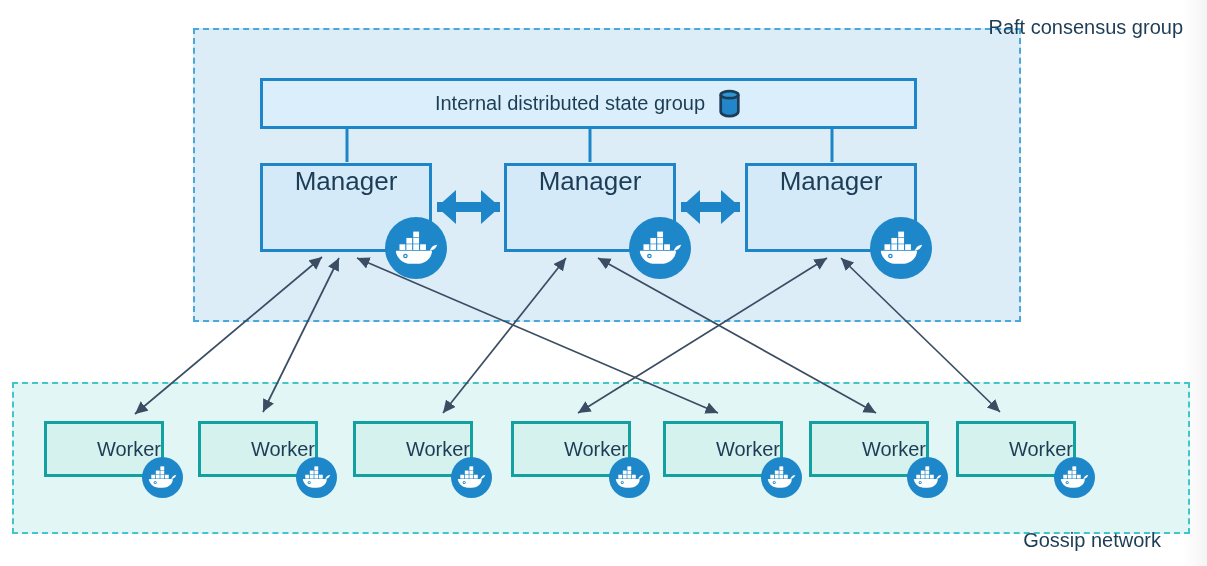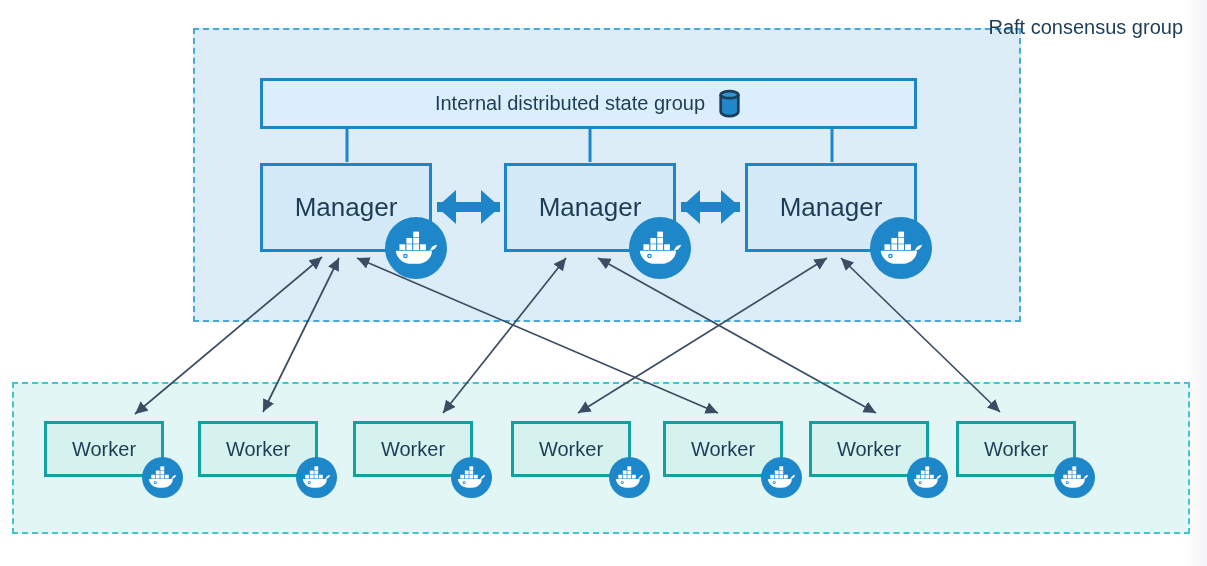--- a/index.html
+++ b/index.html
@@ -29,25 +29,25 @@
   
   .store-box{position:absolute;left:260px;top:78px;width:657px;height:51px;
     background:var(--store-fill);border:3px solid var(--box-blue);
     display:flex;align-items:center;justify-content:center;gap:12px;z-index:2;}
   .store-text{color:var(--text-navy);font-size:20px;}
   .db-icon{width:25px;height:29px;}
 
   
   .manager{position:absolute;top:163px;width:172px;height:89px;
     background:var(--manager-fill);border:3px solid var(--box-blue);
-    display:flex;align-items:center;justify-content:center;
+    display:flex;justify-content:center;
     color:var(--text-navy);font-size:26px;z-index:2;}
   .worker{position:absolute;top:421px;width:120px;height:56px;
     background:var(--worker-fill);border:3px solid var(--worker-border);
-    display:flex;align-items:center;justify-content:center;
+    display:flex;align-items:center;justify-content:flex-end;
     color:var(--text-navy);font-size:20px;z-index:2;}
   .mgr-1{left:260px;} .mgr-2{left:504px;} .mgr-3{left:745px;}
   .wrk-1{left:44px;} .wrk-2{left:198px;} .wrk-3{left:353px;} .wrk-4{left:511px;}
   .wrk-5{left:663px;} .wrk-6{left:809px;} .wrk-7{left:956px;}
 
   
   .badge{position:absolute;border-radius:50%;background:var(--badge-blue);
     display:flex;align-items:center;justify-content:center;z-index:3;}
   .badge svg{width:74%;height:74%;}
   .manager .badge{width:62px;height:62px;right:-18px;bottom:-30px;}
@@ -124,20 +124,21 @@
   <div class="manager mgr-3">
     <span>Manager</span>
     <span class="badge">
         <svg>
           <use href="#docker-whale"></use>
         </svg>
       </span>
   </div>
 
   <div class="gossip-box"></div>
+  <div class="group-label gossip-label">Gossip network</div>
 
   <div class="worker wrk-1">
     <span>Worker</span>
     <span class="badge">
         <svg>
           <use href="#docker-whale"></use>
         </svg>
       </span>
   </div>
   <div class="worker wrk-2">

